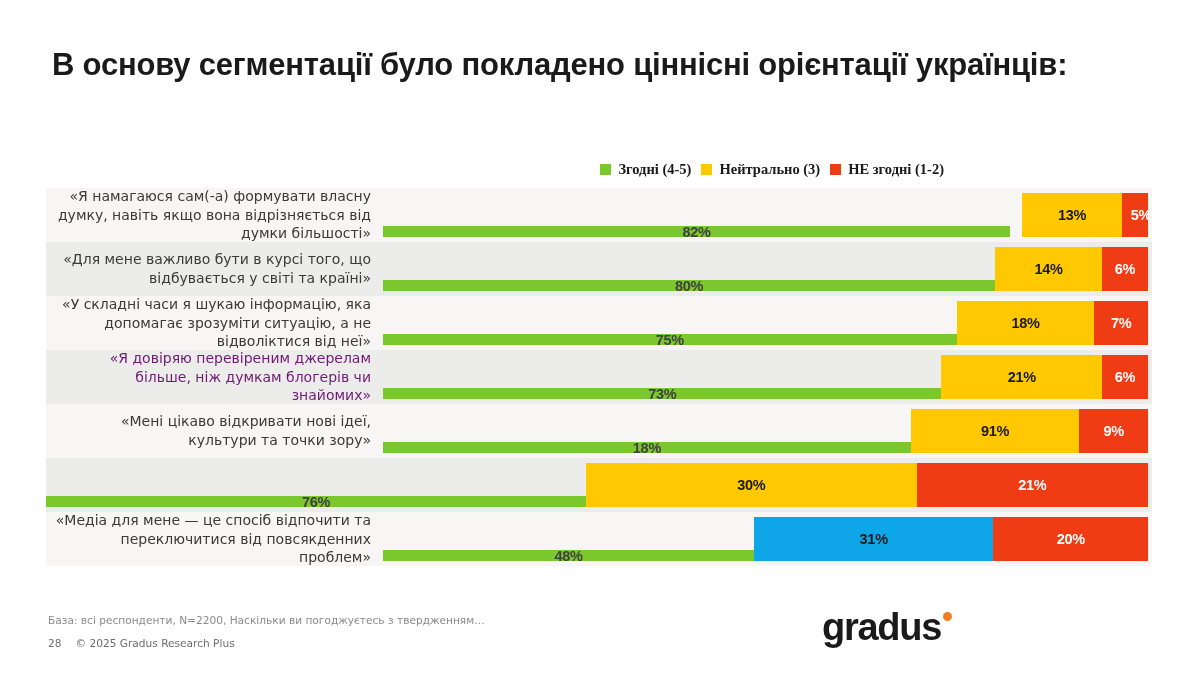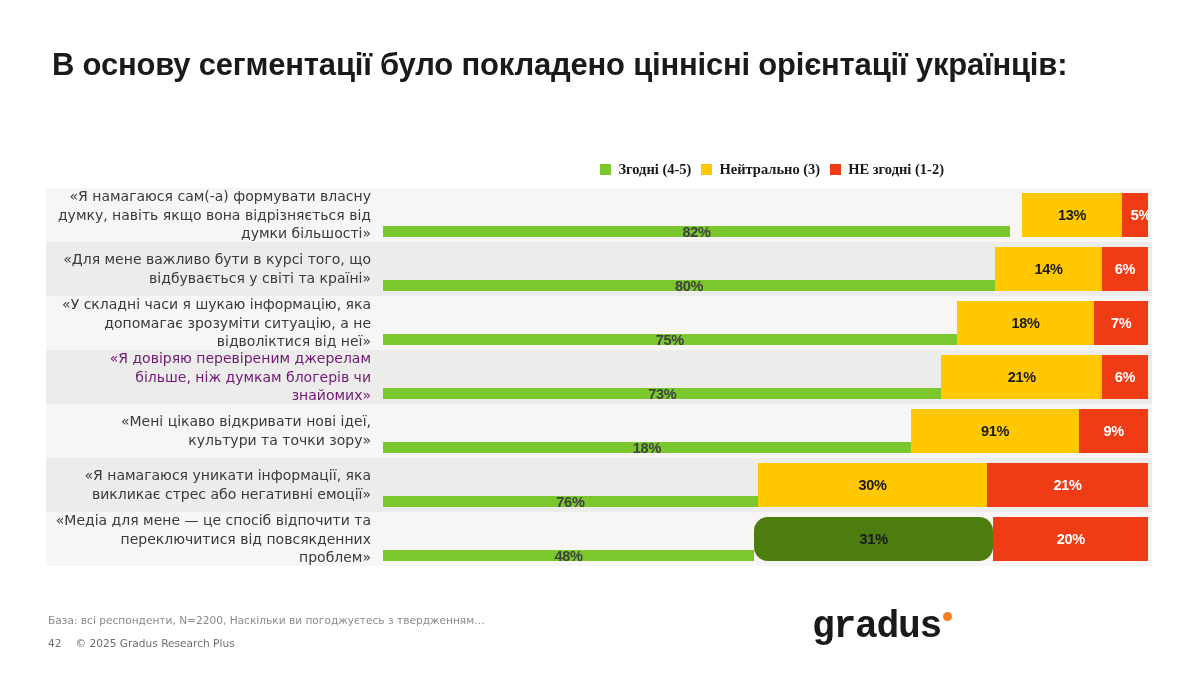--- a/index.html
+++ b/index.html
@@ -155,21 +155,21 @@
     top: 608px;
     display: flex;
     align-items: flex-start;
   }
   .logo-text {
     font-size: 38px;
     font-weight: 700;
     letter-spacing: -1.3px;
     color: #1a1a1a;
     line-height: 1;
-    font-family: Liberation Mono, monospace;
+    font-family: Liberation Sans, sans-serif;
   }
   .logo-dot {
     width: 9px;
     height: 9px;
     border-radius: 50%;
     margin-left: 2px;
     margin-top: 4px;
     flex: 0 0 auto;
   }
 </style>
@@ -248,47 +248,46 @@
       <div class="bar-wrap">
         <div class="bar">
           <div class="seg seg-agree" style="flex: 0 0 69%; background: rgb(122, 200, 46);">18%</div>
           <div class="seg seg-neutral" style="flex: 0 0 22%; background: rgb(255, 200, 0);">91%</div>
           <div class="seg seg-dis" style="flex: 0 0 9%; background: rgb(240, 60, 20);">9%</div>
         </div>
       </div>
     </div>
 
     <div class="row even" style="background: rgb(236, 236, 235);">
-      <div class="row-label" style="color: rgb(58, 58, 58);">«Я намагаюся уникати інформації, яка викликає стрес або негативні емоції»</div>
       <div class="bar-wrap">
         <div class="bar">
           <div class="seg seg-agree" style="flex: 0 0 49%; background: rgb(122, 200, 46);">76%</div>
           <div class="seg seg-neutral" style="flex: 0 0 30%; background: rgb(255, 200, 0);">30%</div>
           <div class="seg seg-dis" style="flex: 0 0 21%; background: rgb(240, 60, 20);">21%</div>
         </div>
       </div>
     </div>
 
     <div class="row odd" style="background: rgb(247, 246, 244);">
       <div class="row-label" style="color: rgb(58, 58, 58);">«Медіа для мене — це спосіб відпочити та переключитися від повсякденних проблем»</div>
       <div class="bar-wrap">
         <div class="bar">
           <div class="seg seg-agree" style="flex: 0 0 48.4848%; background: rgb(122, 200, 46);">48%</div>
-          <div class="seg seg-neutral" style="flex: 0 0 31.3131%; background: #4d7c0f; border-radius: 14px;">31%</div>
+          <div class="seg seg-neutral" style="flex: 0 0 31.3131%; background: #0ea5e9;">31%</div>
           <div class="seg seg-dis" style="flex: 0 0 20.202%; background: rgb(240, 60, 20);">20%</div>
         </div>
       </div>
     </div>
 
   </div>
 
   <div class="footer">
     <div class="source-note" style="color: rgb(138, 138, 138);">База: всі респонденти, N=2200, Наскільки ви погоджуєтесь з твердженням…</div>
     <div class="copy-line">
-      <span class="page-num">42</span>
+      <span class="page-num">28</span>
       <span>© 2025 Gradus Research Plus</span>
     </div>
   </div>
 
   <div class="logo">
     <span class="logo-text">gradus</span>
     <span class="logo-dot" style="background: rgb(245, 124, 32);"></span>
   </div>
 
 </div>

